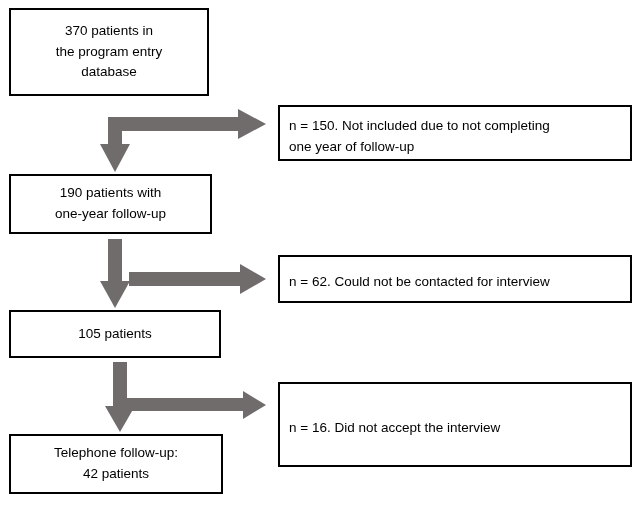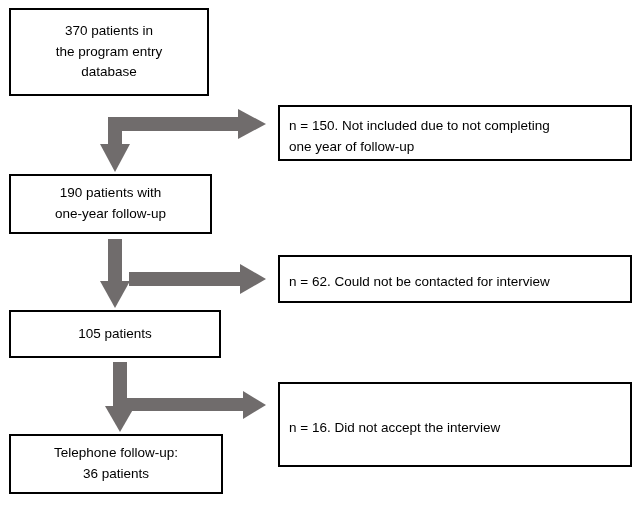--- a/index.html
+++ b/index.html
@@ -128,16 +128,16 @@
   <div class="node center" id="node-128-patients" style="left:9px; top:310px; width:212px; height:48px;">
     <span class="txt">105 patients</span>
   </div>
 
   <div class="node leftal" id="node-declined" style="left:268px; top:382px; width:354px; height:85px;">
     <span class="txt">n = 16. Did not accept the interview</span>
   </div>
 
   <div class="node center" id="node-telephone" style="left:9px; top:434px; width:214px; height:60px;">
     <span class="txt">Telephone follow-up:
-36 patients</span>
+42 patients</span>
   </div>
 
 </div>
 
 </body></html>

